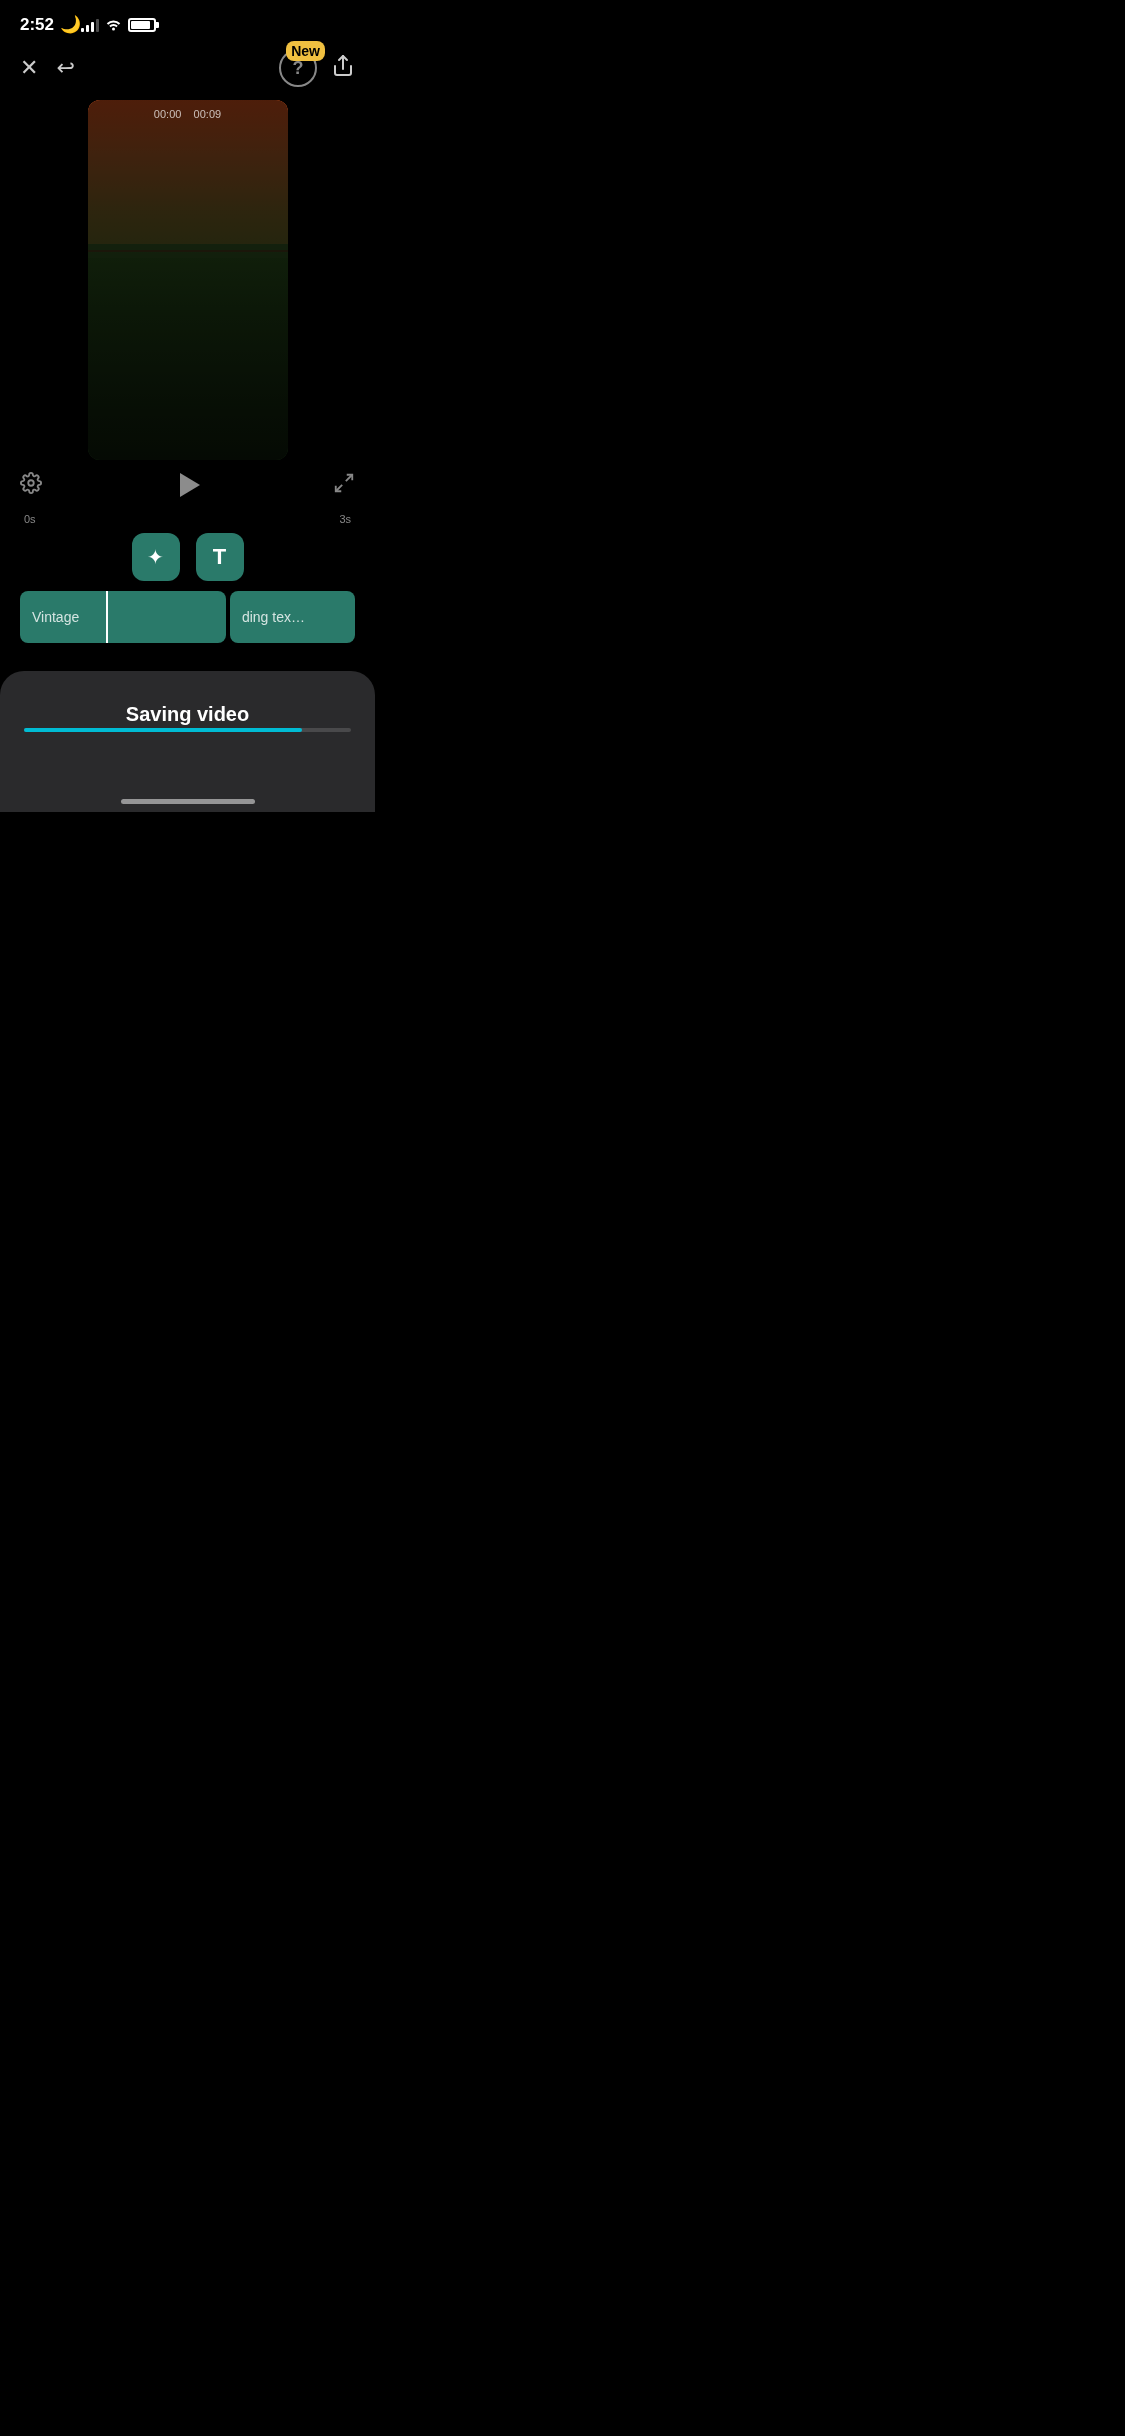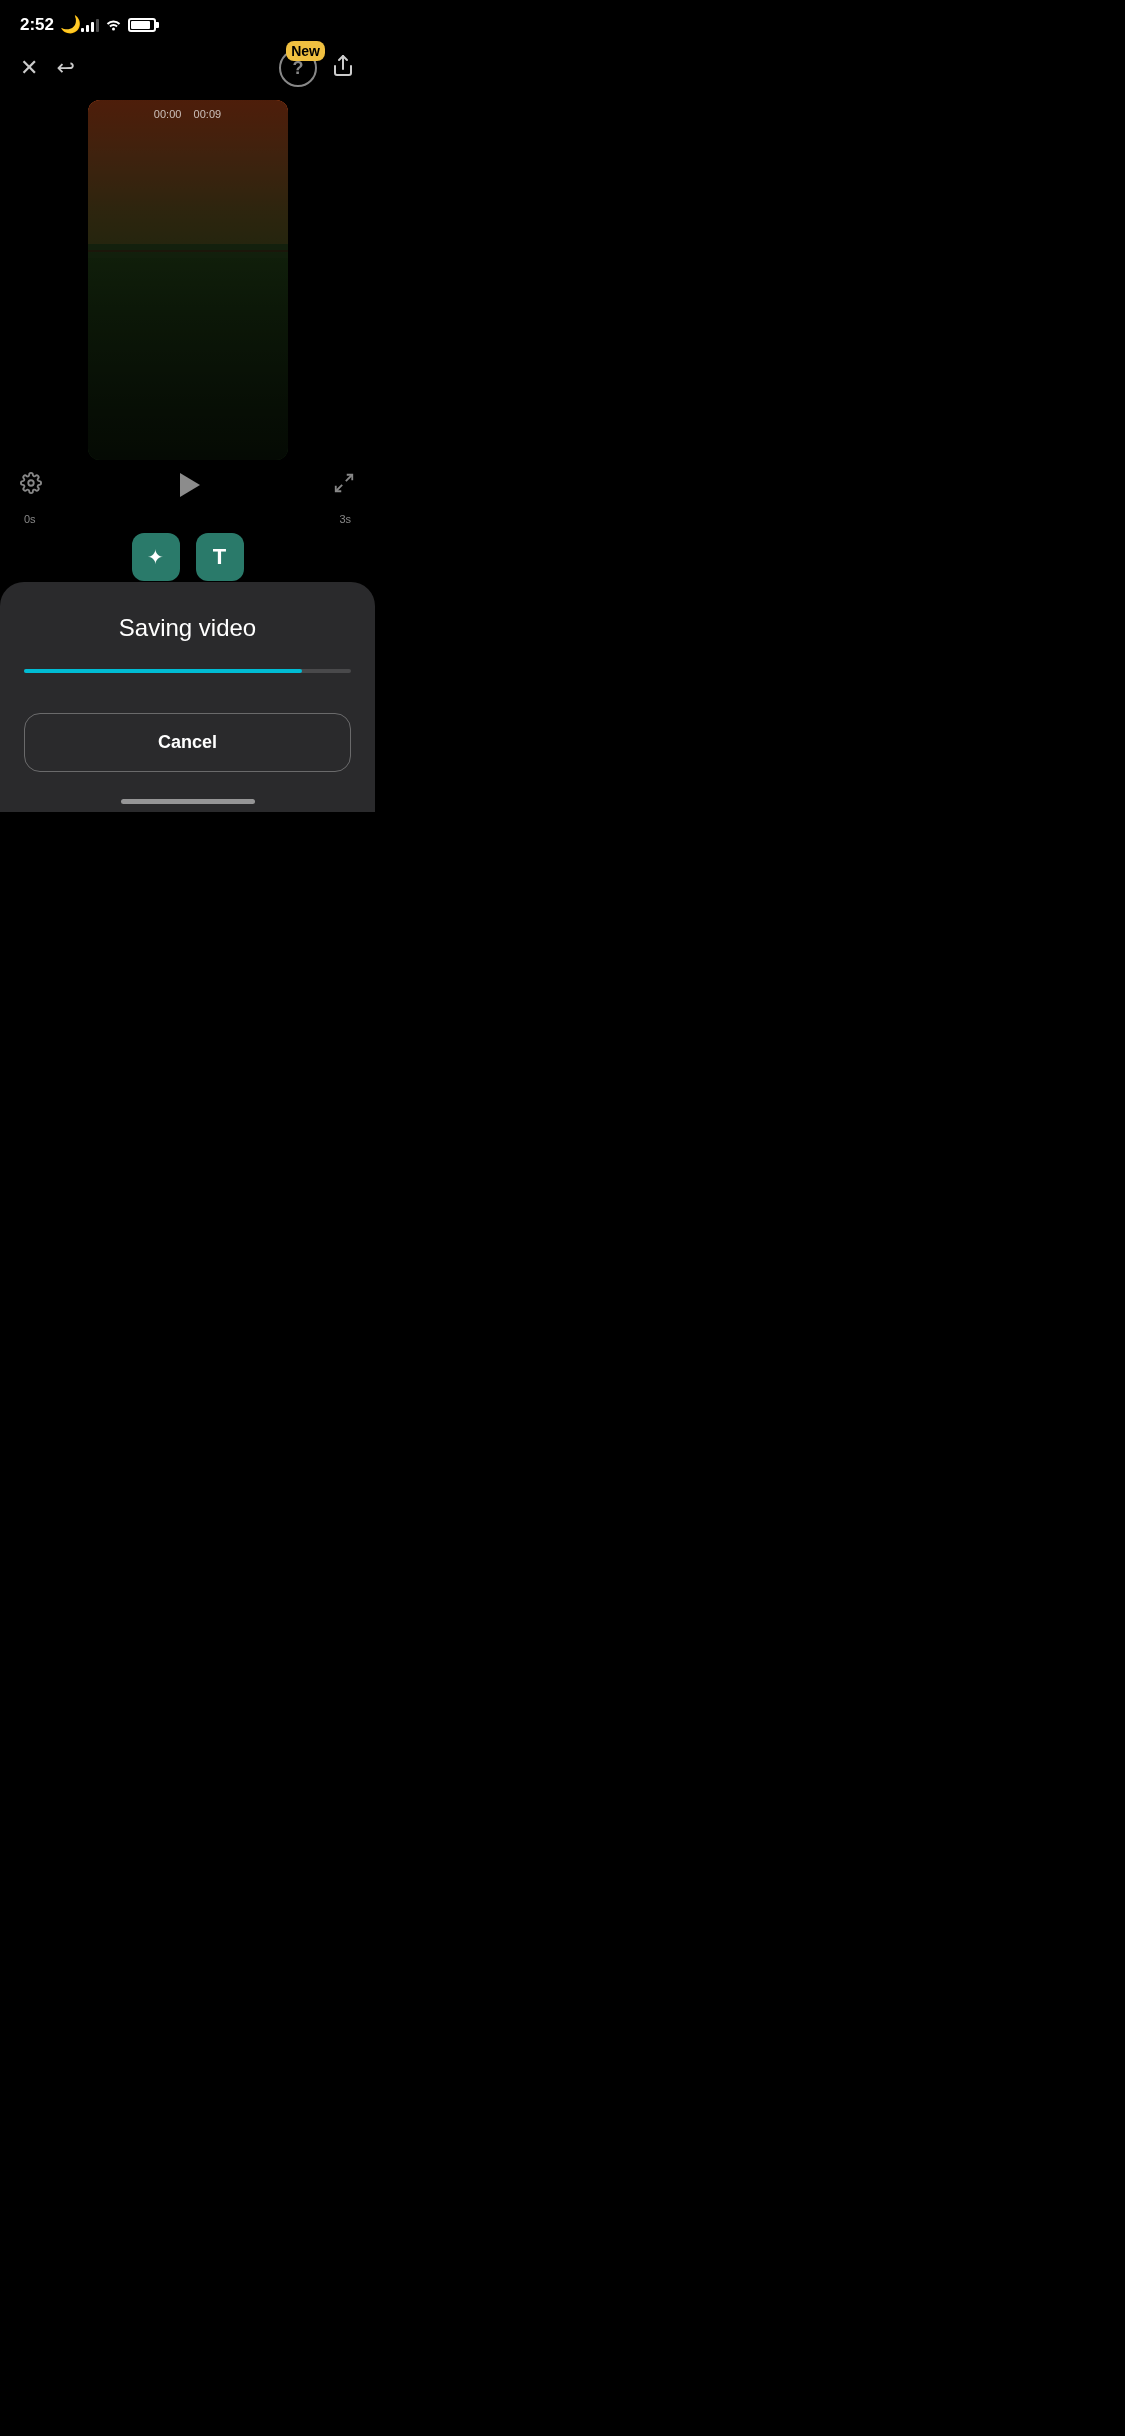--- a/index.html
+++ b/index.html
@@ -340,23 +340,23 @@
       padding: 32px 24px 40px;
       display: flex;
       flex-direction: column;
       align-items: center;
       gap: 0;
       z-index: 50;
     }
 
     .saving-title {
       color: #fff;
-      font-size: 24px;
-      font-weight: 400;
-      margin-bottom: 27px;
+      font-size: 20px;
+      font-weight: 700;
+      margin-bottom: 2px;
       text-align: center;
     }
 
     .saving-subtitle {
       color: #ccc;
       font-size: 16px;
       text-align: center;
       line-height: 1.5;
       margin-bottom: 32px;
     }
@@ -518,16 +518,15 @@
     </div>
     <div class="timeline-cursor"></div>
   </div>
 </div>
 
 <div class="modal-overlay">
   <h2 class="saving-title">Saving video</h2>
   <div class="progress-container">
     <div class="progress-bar" style="width: 85%"></div>
   </div>
-  <button class="cancel-btn">Cancel</button>
 </div>
 
 <div class="home-indicator"></div>
 
 </body></html>

